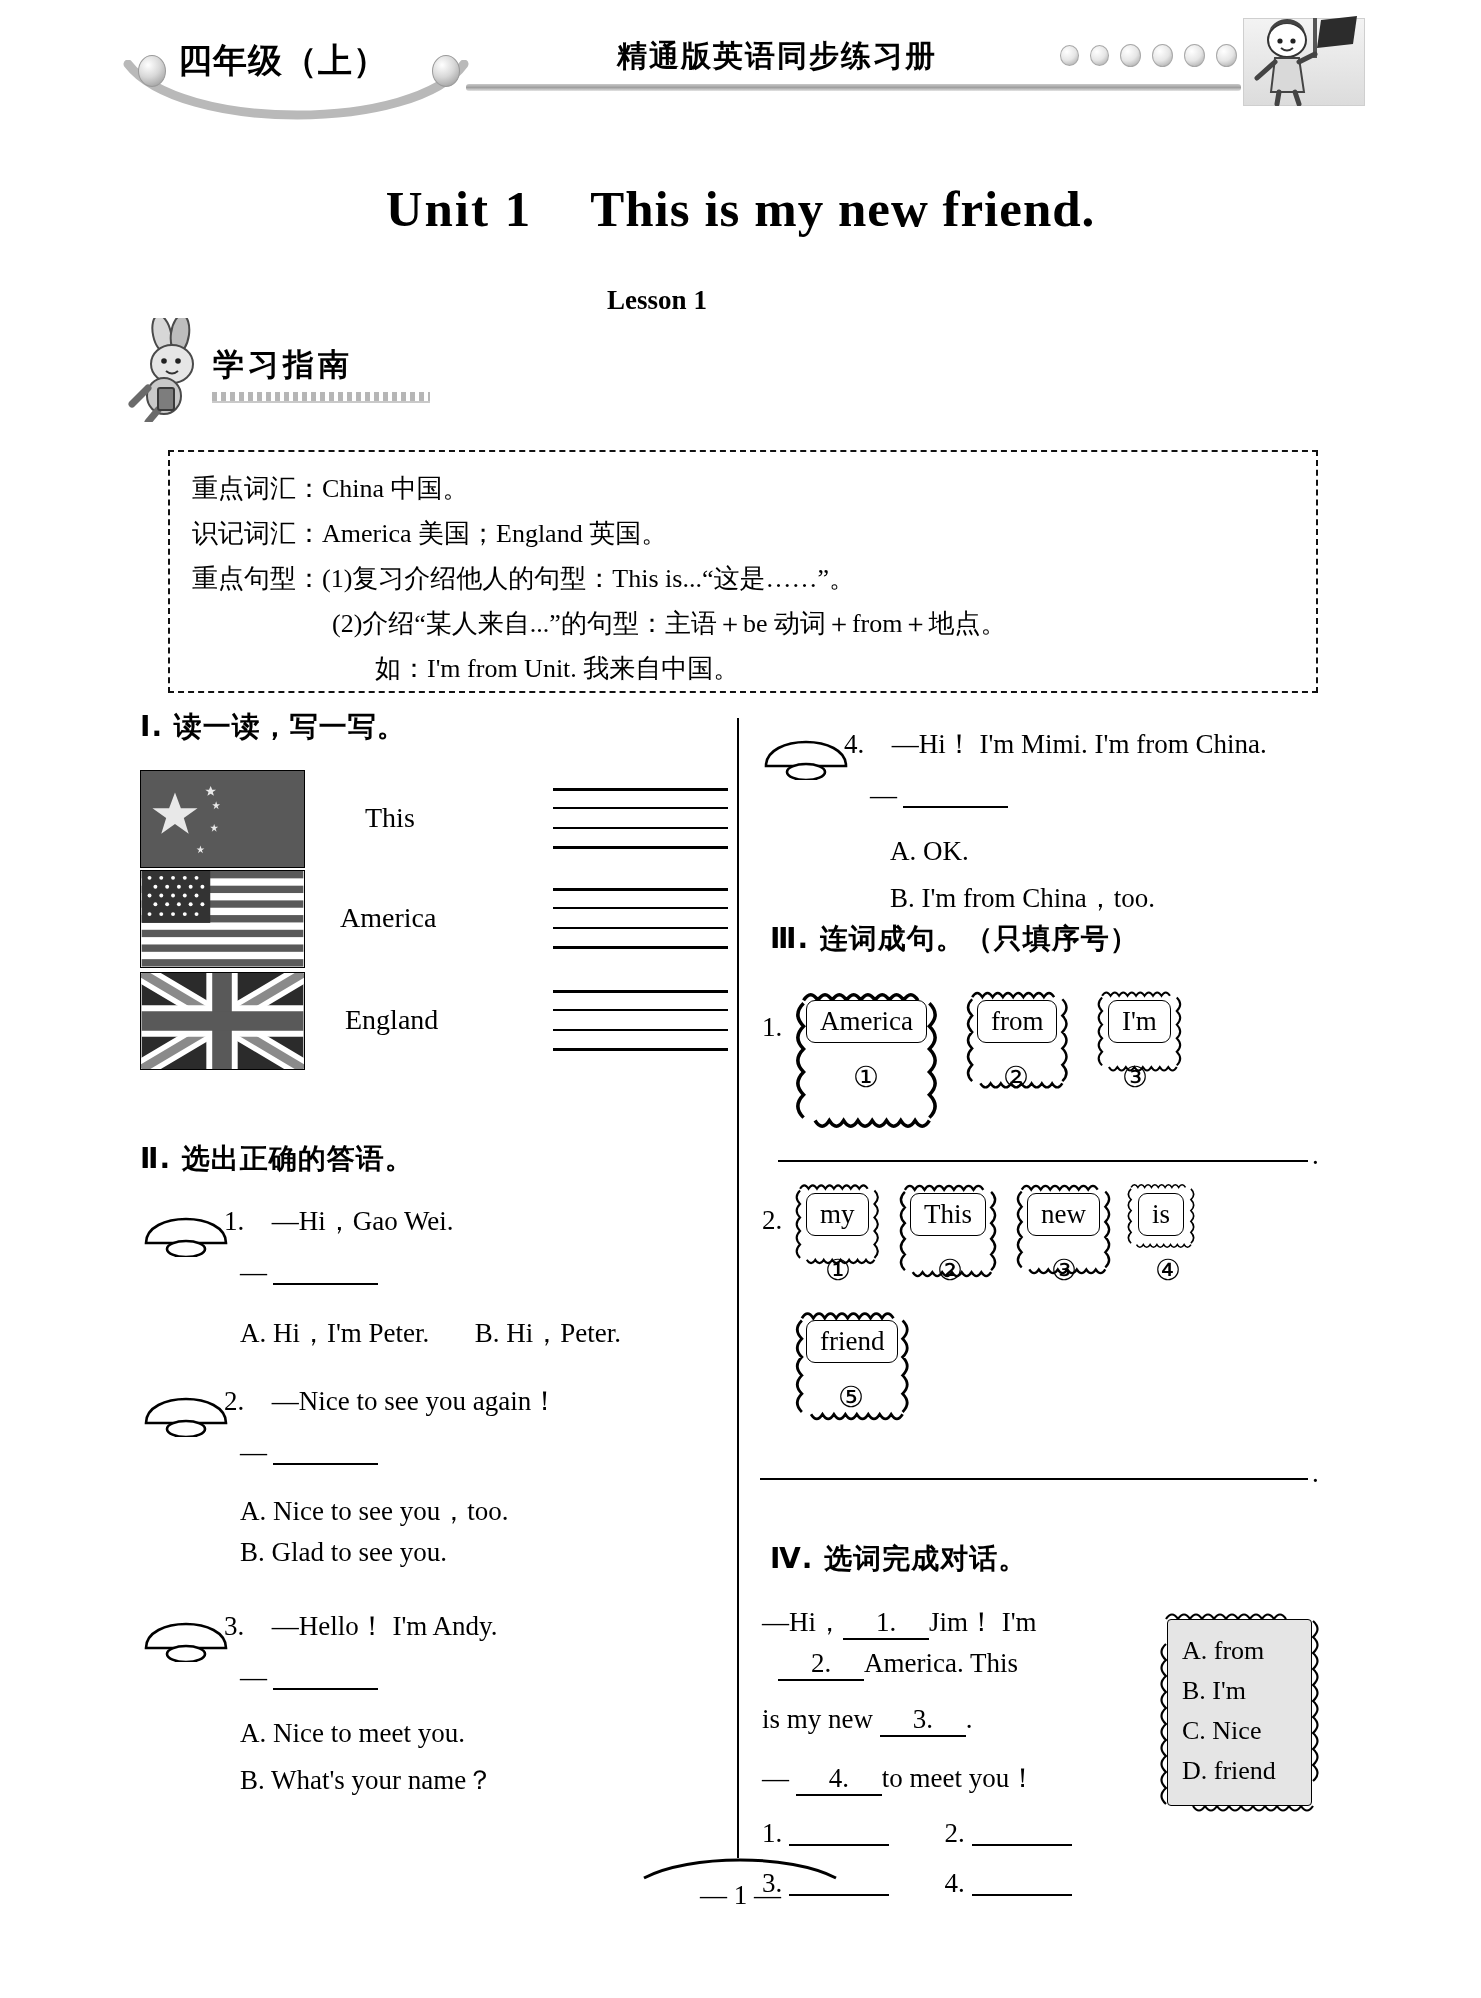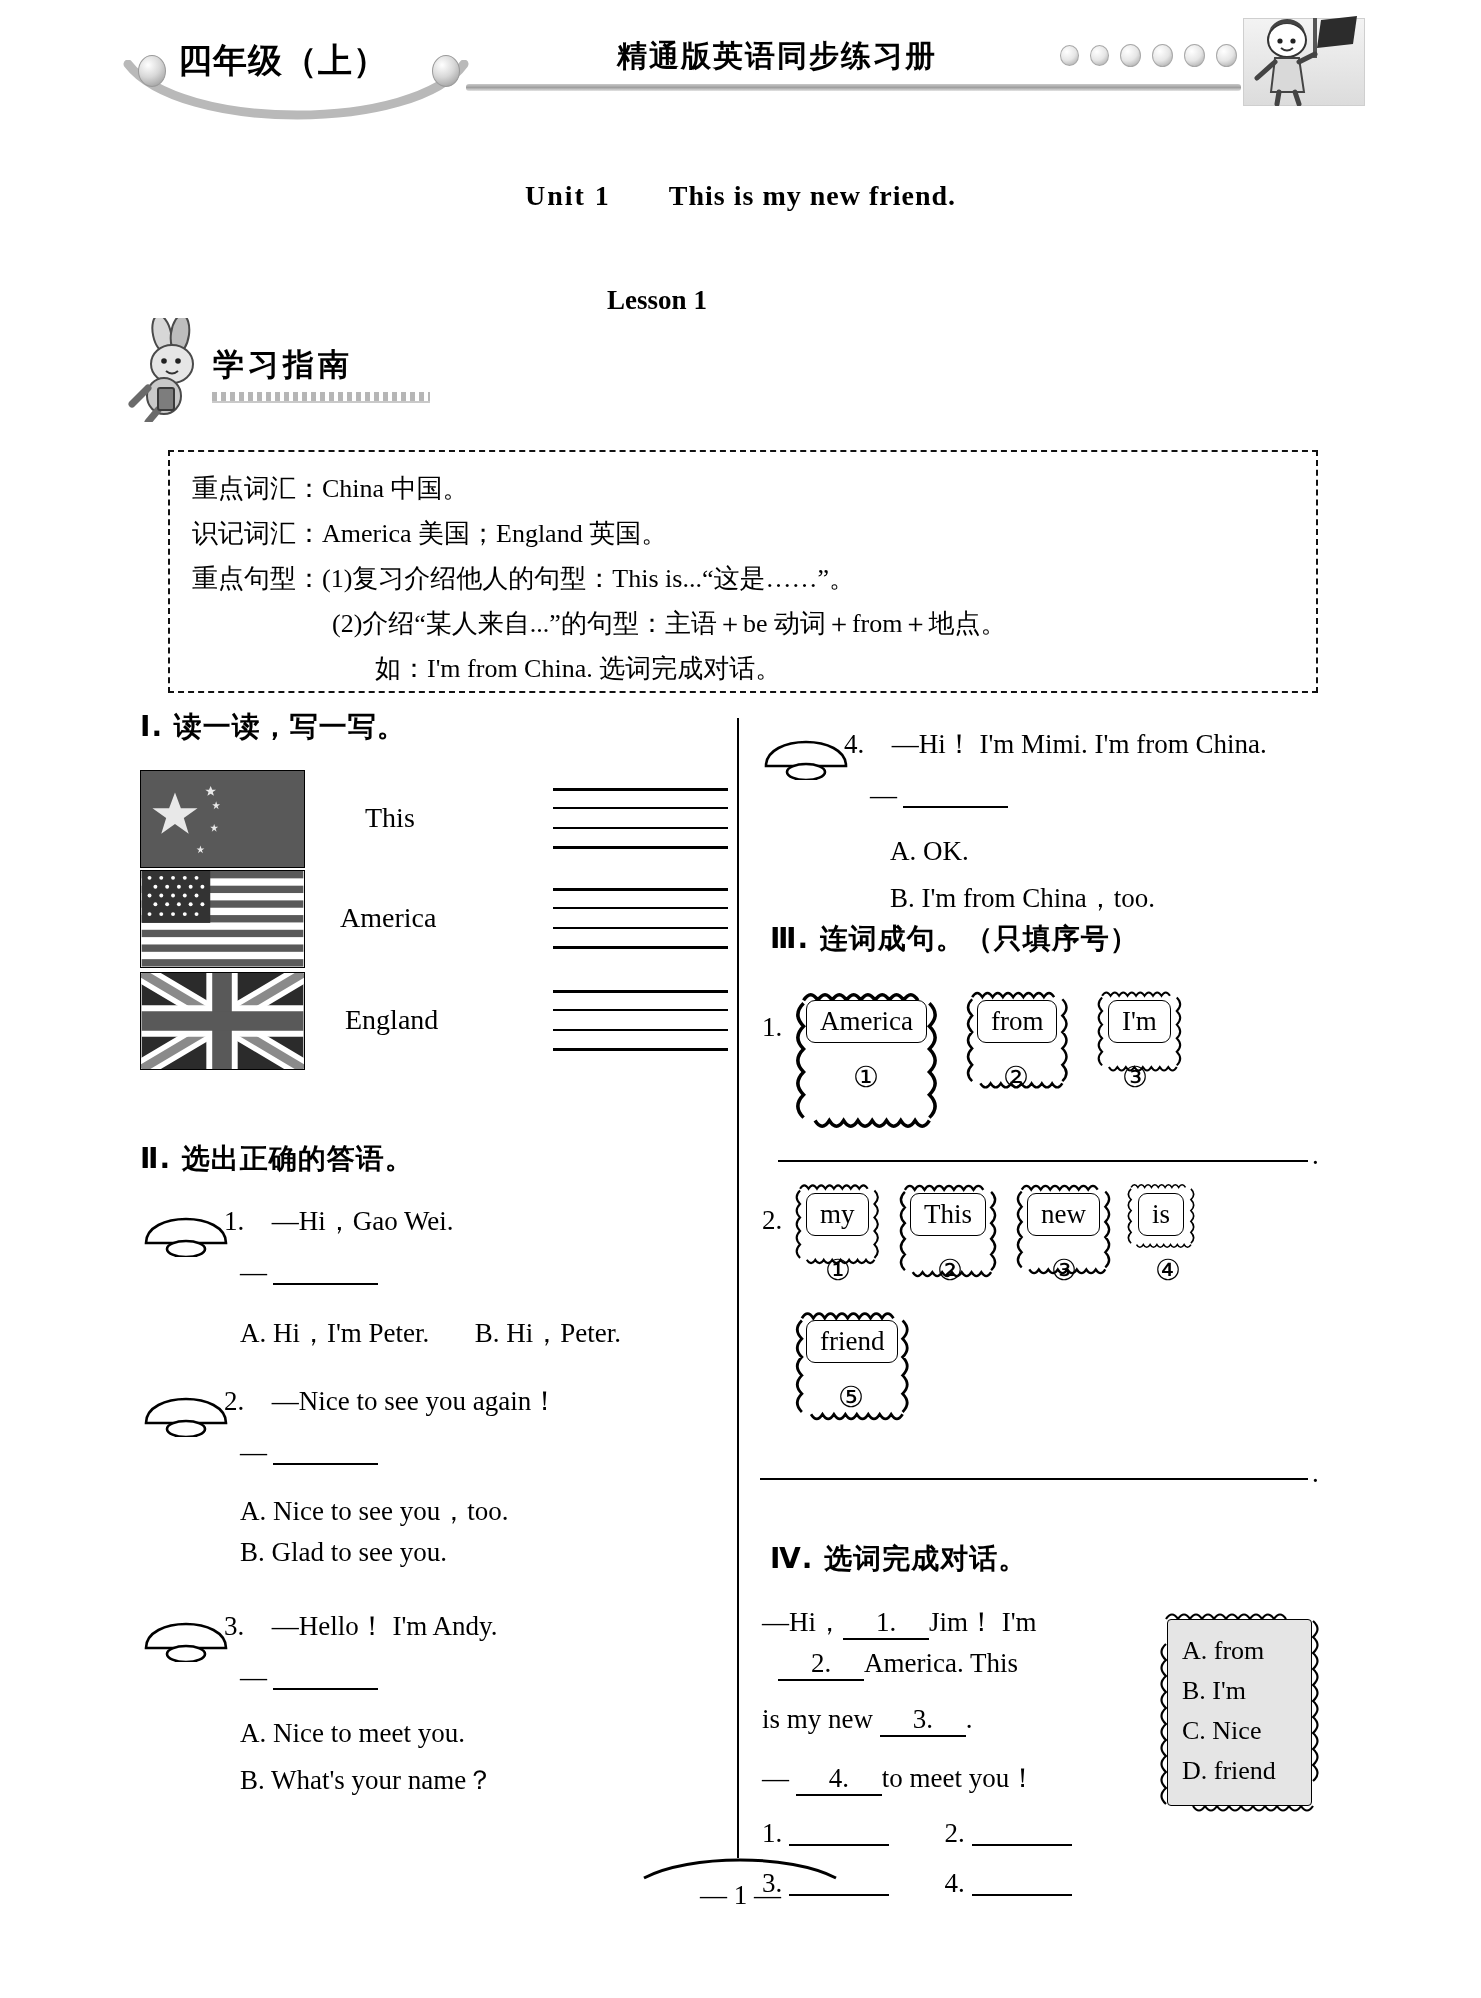--- a/index.html
+++ b/index.html
@@ -49,21 +49,21 @@
   .hdr-flagbox{
     position:absolute;left:1243px;top:18px;width:120px;height:86px;
     background:linear-gradient(to bottom,#f3f3f3,#dcdcdc);
     border:1px solid #cfcfcf;
   }
   .hdr-girl{position:absolute;left:1247px;top:14px;}
 
   
   .unit-title{
     position:absolute;left:0;top:180px;width:1481px;text-align:center;
-    font-size:28px;font-weight:700;letter-spacing:1px;
+    font-size:51px;font-weight:700;letter-spacing:1px;
   }
   .unit-title .u-word{letter-spacing:2px;}
   .unit-title .spacer{display:inline-block;width:58px;}
   .lesson-title{
     position:absolute;left:0;top:285px;width:1314px;text-align:center;
     font-size:27px;font-weight:700;
   }
 
   
   .guide-banner{position:absolute;left:128px;top:330px;width:310px;height:82px;}
@@ -236,21 +236,21 @@
     </svg>
     <div class="guide-label">学习指南</div>
     <div class="guide-underdots"></div>
   </div>
 
   <div class="guide-box">
     <div class="g-line">重点词汇：China 中国。</div>
     <div class="g-line">识记词汇：America 美国；England 英国。</div>
     <div class="g-line">重点句型：(1)复习介绍他人的句型：This is...“这是……”。</div>
     <div class="g-line indent1">(2)介绍“某人来自...”的句型：主语＋be 动词＋from＋地点。</div>
-    <div class="g-line indent2">如：I'm from China. 选词完成对话。</div>
+    <div class="g-line indent2">如：I'm from Unit. 我来自中国。</div>
   </div>
 
   <div class="col-divider"></div>
 
   <div class="sec-head sec1-head">Ⅰ. 读一读，写一写。</div>
 
   <div class="flagrow" style="left:140px;top:770px;">
     <div class="flag" style="background:#595959;">
       <svg viewBox="0 0 165 98" width="163" height="96">
         <polygon points="34,22 40,38 57,38 43,48 48,64 34,54 20,64 25,48 11,38 28,38" fill="#e8e8e8"></polygon>

